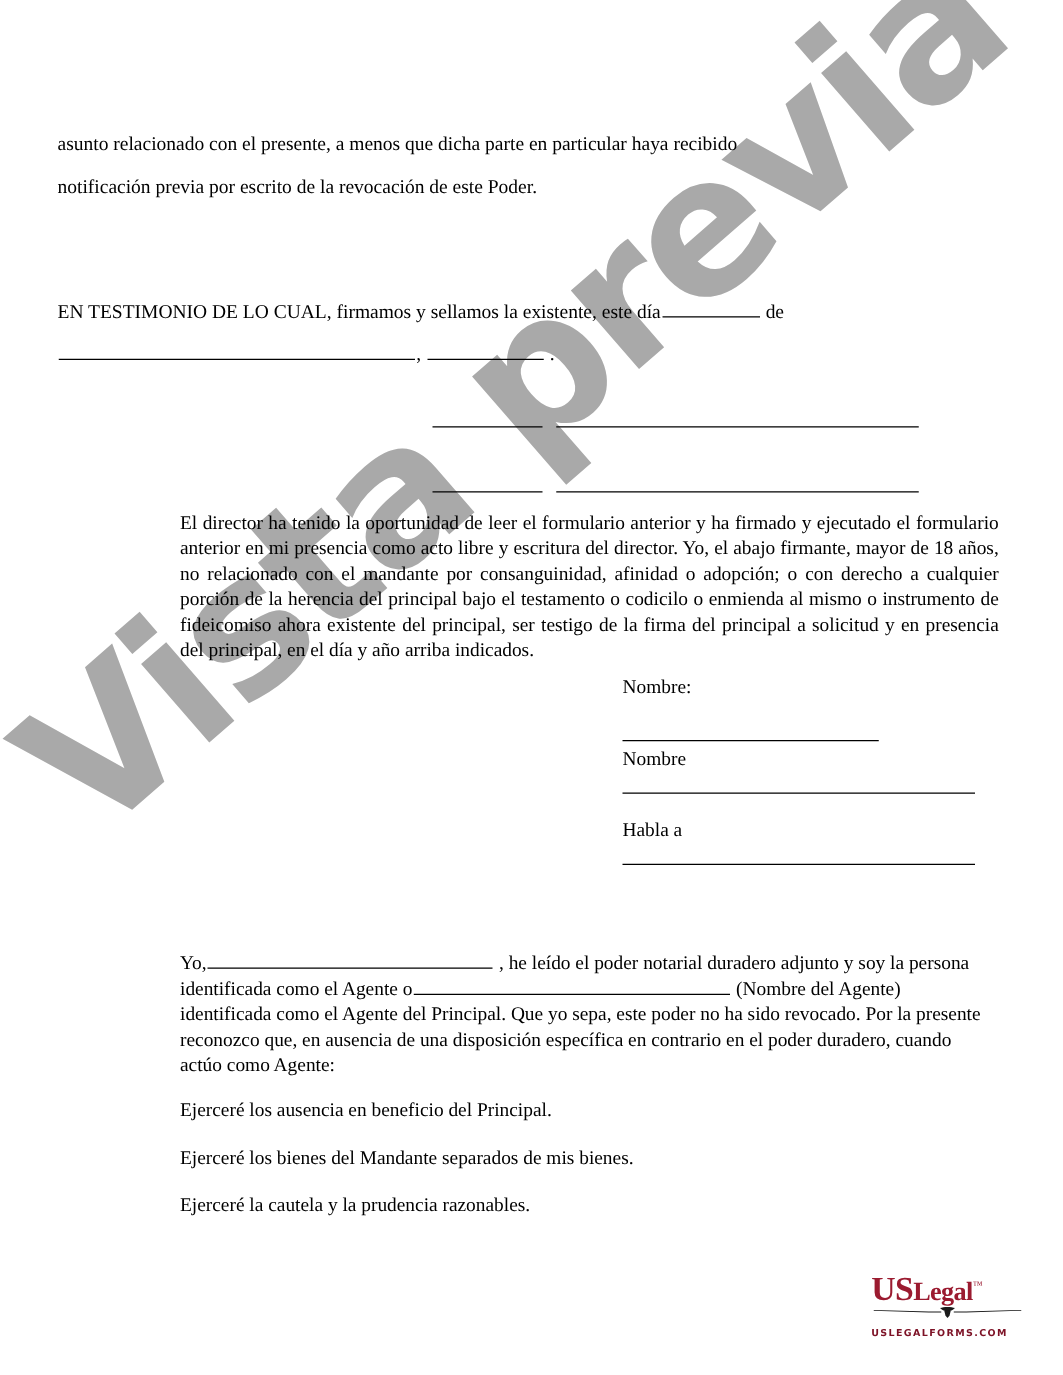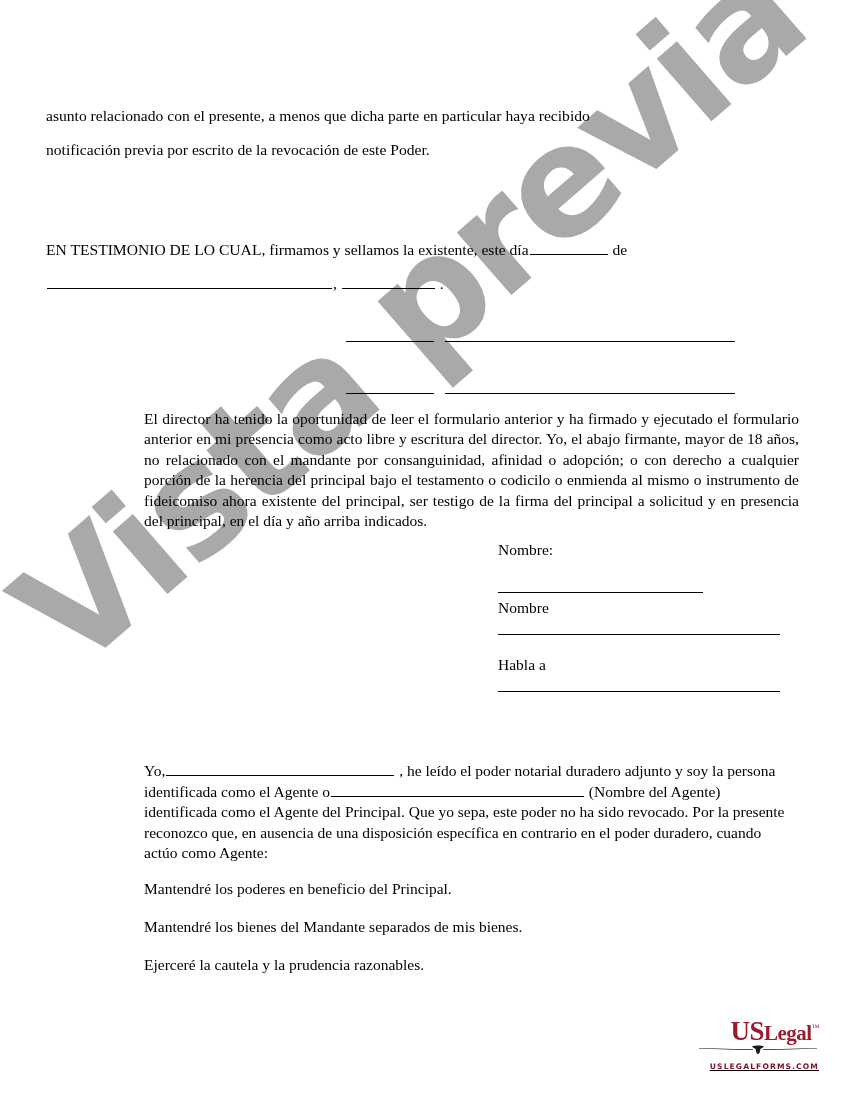--- a/index.html
+++ b/index.html
@@ -160,22 +160,21 @@
   #duty-2 { top: 918px; }
   #duty-3 { top: 956px; }
 
   
   #logo {
     position: absolute;
     left: 697px;
     top: 1018px;
     width: 122px;
     z-index: 3;
-    text-align: right;
-    text-decoration: underline;
+    text-align: left;
   }
   #logo-wordmark {
     font-family: "Liberation Serif", "DejaVu Serif", serif;
     color: #9b1b30;
     font-weight: 700;
     font-size: 27px;
     line-height: 1;
     letter-spacing: -0.5px;
     white-space: nowrap;
     position: relative;
@@ -237,22 +236,22 @@
   <div class="witness-label" id="witness-habla">Habla a</div>
   <div class="witness-rule" id="witness-rule-3"></div>
 
 
   <div class="doc-text para-yo">
     <span>Yo,</span><span class="ul ul-yo"></span>
     <span>, he leído el poder notarial duradero adjunto y soy la persona identificada como el Agente o</span><span class="ul ul-agent"></span>
     <span>(Nombre del Agente) identificada como el Agente del Principal. Que yo sepa, este poder no ha sido revocado. Por la presente reconozco que, en ausencia de una disposición específica en contrario en el poder duradero, cuando actúo como Agente:</span>
   </div>
 
-  <div class="bullet-line" id="duty-1">Mantendré los poderes en beneficio del Principal.</div>
-  <div class="bullet-line" id="duty-2">Mantendré los bienes del Mandante separados de mis bienes.</div>
+  <div class="bullet-line" id="duty-1">Ejerceré los ausencia en beneficio del Principal.</div>
+  <div class="bullet-line" id="duty-2">Ejerceré los bienes del Mandante separados de mis bienes.</div>
   <div class="bullet-line" id="duty-3">Ejerceré la cautela y la prudencia razonables.</div>
 </div>
 
 <div id="logo">
   <div id="logo-wordmark">
     <span id="logo-us">US</span><span id="logo-legal">Legal</span><span id="logo-tm">™</span>
   </div>
   <svg id="logo-eagle" viewBox="0 0 122 13">
     <path d="M2 5 L46 6.2 L56 6.2 L56 7 L46 7 L2 5.6 Z" fill="#1a1a1a"></path>
     <path d="M120 5 L76 6.2 L66 6.2 L66 7 L76 7 L120 5.6 Z" fill="#1a1a1a"></path>

